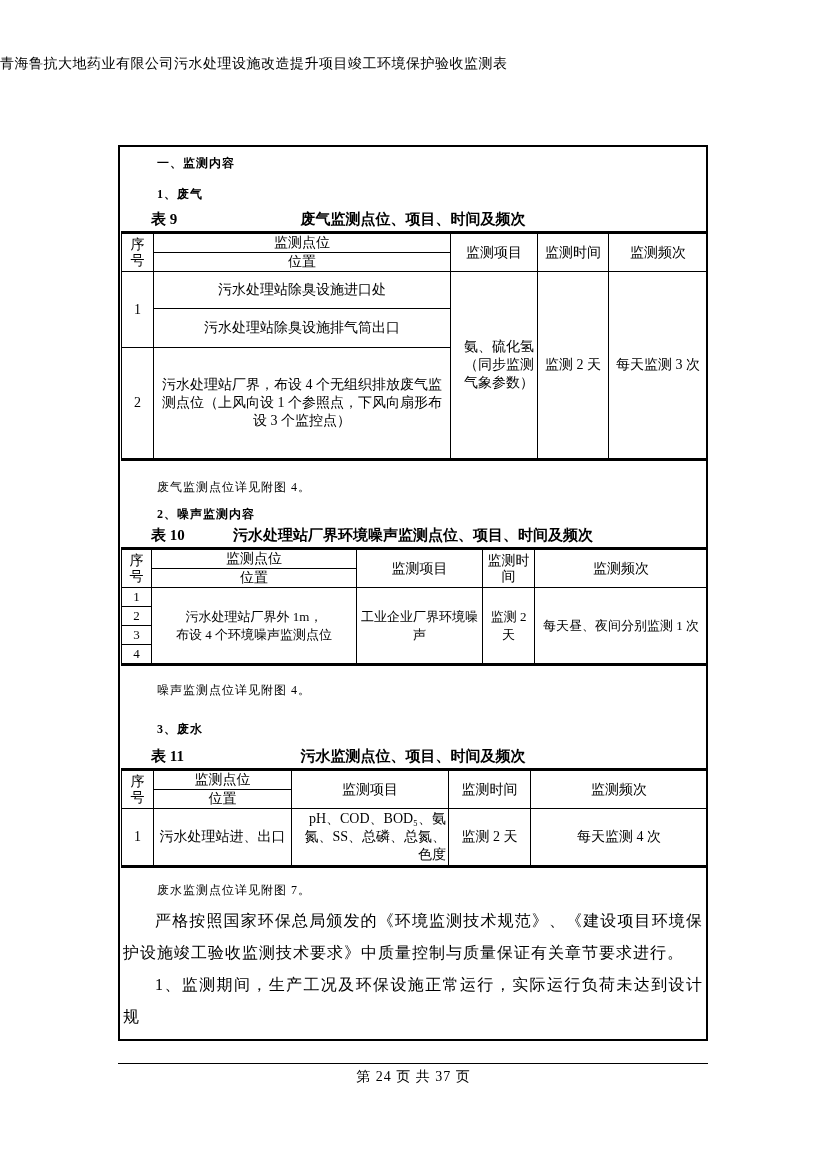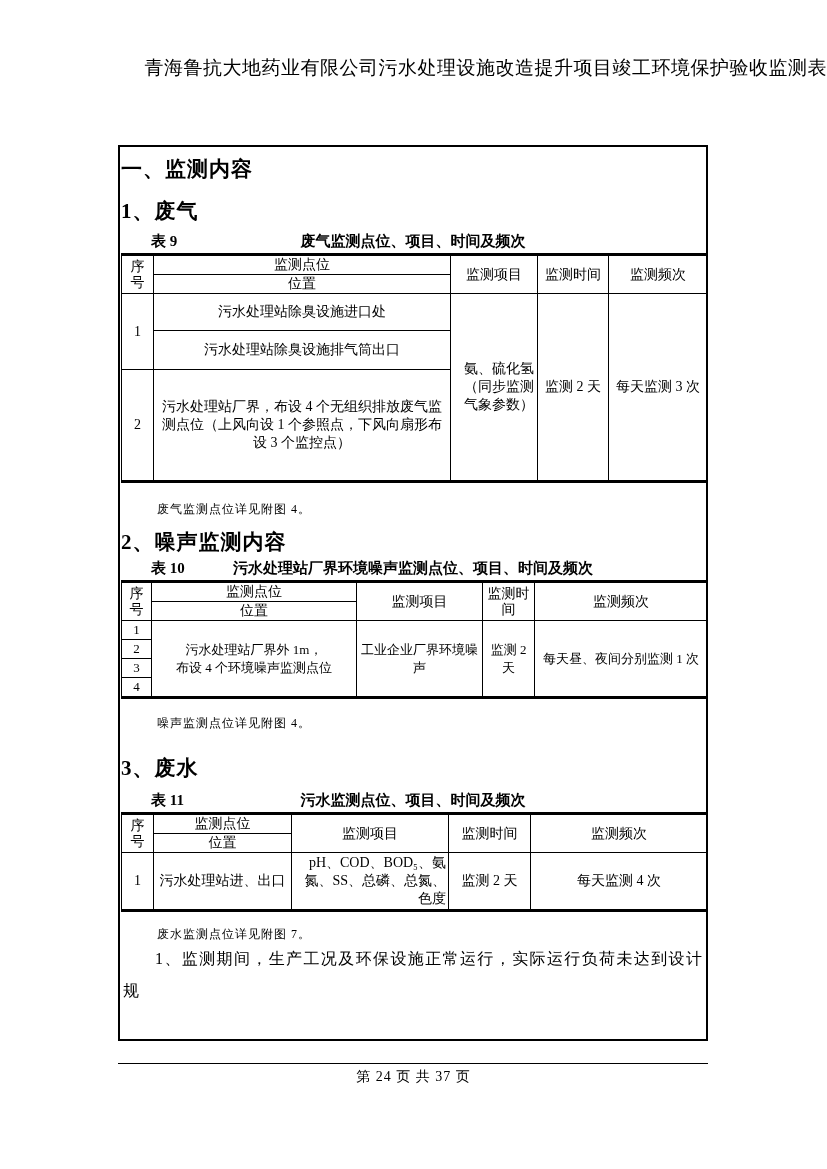--- a/index.html
+++ b/index.html
@@ -4,31 +4,31 @@
 <style>
   * { margin:0; padding:0; box-sizing:border-box; }
   html,body { background:#888; }
   .sheet {
     position:relative; width:827px; height:1169px; background:#fff;
     font-family:"Liberation Serif","DejaVu Serif",serif; color:#000;
     overflow:hidden; margin:0 auto;
   }
   .page-header {
     position:absolute; top:55px; left:0; width:100%;
-    text-align:right; font-size:19px; letter-spacing:0.5px;
+    text-align:left; font-size:14px; letter-spacing:0.5px;
   }
   .doc-title {
     position:absolute; top:107px; left:122px;
     font-size:20px; font-weight:bold; letter-spacing:3px;
   }
   .main-box {
     position:absolute; top:145px; left:118px; width:590px; height:896px;
     border:2px solid #000; overflow:hidden; padding:0 1px;
   }
-  .h-sec  { font-size:21px; font-weight:bold; letter-spacing:1px; }
+  .h-sec  { font-size:12px; font-weight:bold; margin-left:36px; letter-spacing:1px; }
   .h1a { margin-top:8px; }
   .h1b { margin-top:14px; }
   .h2noise { margin-top:10px; }
   .h3water { margin-top:22px; }
   .h2qa { margin-top:18px; }
   .tcap {
     position:relative; text-align:center; font-weight:bold; font-size:15px;
     margin-top:6px; height:20px; line-height:20px;
   }
   .tcap-no { position:absolute; left:30px; top:0; }
@@ -209,20 +209,21 @@
         <td class="item-left">pH、COD、BOD₅、氨氮、SS、总磷、总氮、色度</td>
         <td>监测 2 天</td>
         <td>每天监测 4 次</td>
       </tr>
     </tbody>
       </table>
 
     <div class="note note-water">废水监测点位详见附图 7。</div>
 
 
+    <div class="para">严格按照国家环保总局颁发的《环境监测技术规范》、《建设项目环境保护设施竣工验收监测技术要求》中质量控制与质量保证有关章节要求进行。</div>
 
     <div class="para para-last">1、监测期间，生产工况及环保设施正常运行，实际运行负荷未达到设计规</div>
 
   </div>
 
   <div class="footer-line"></div>
   <div class="footer-text">第 24 页 共 37 页</div>
 
 </div>
 

